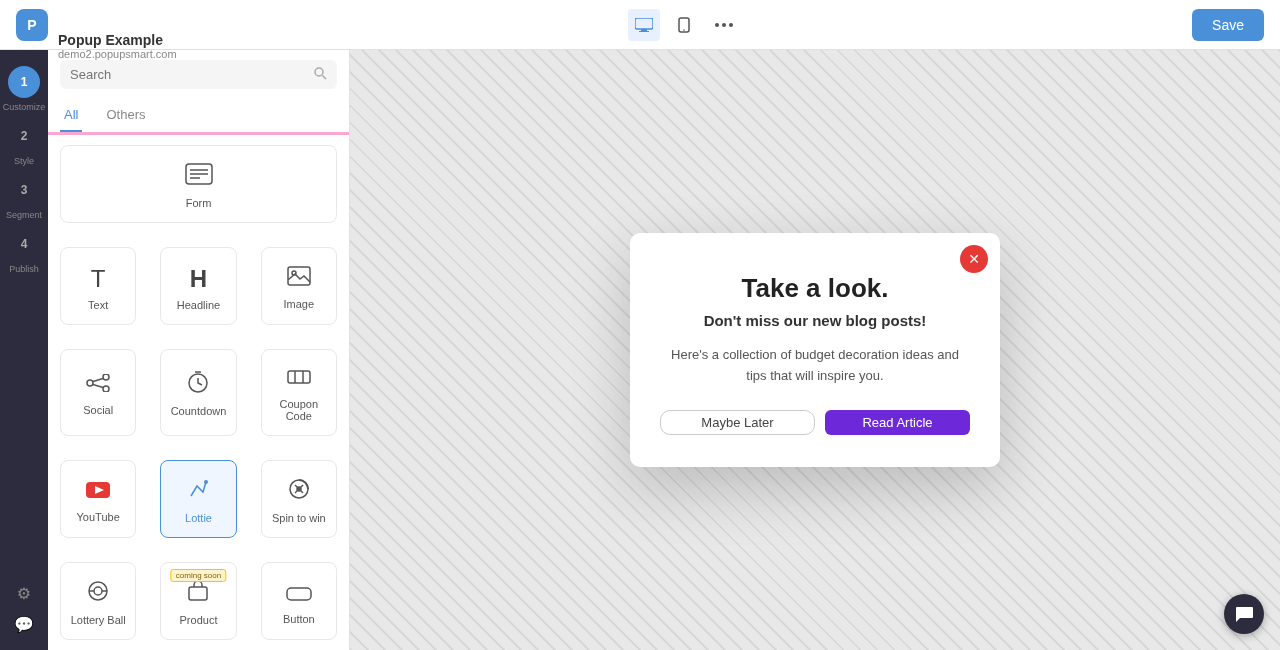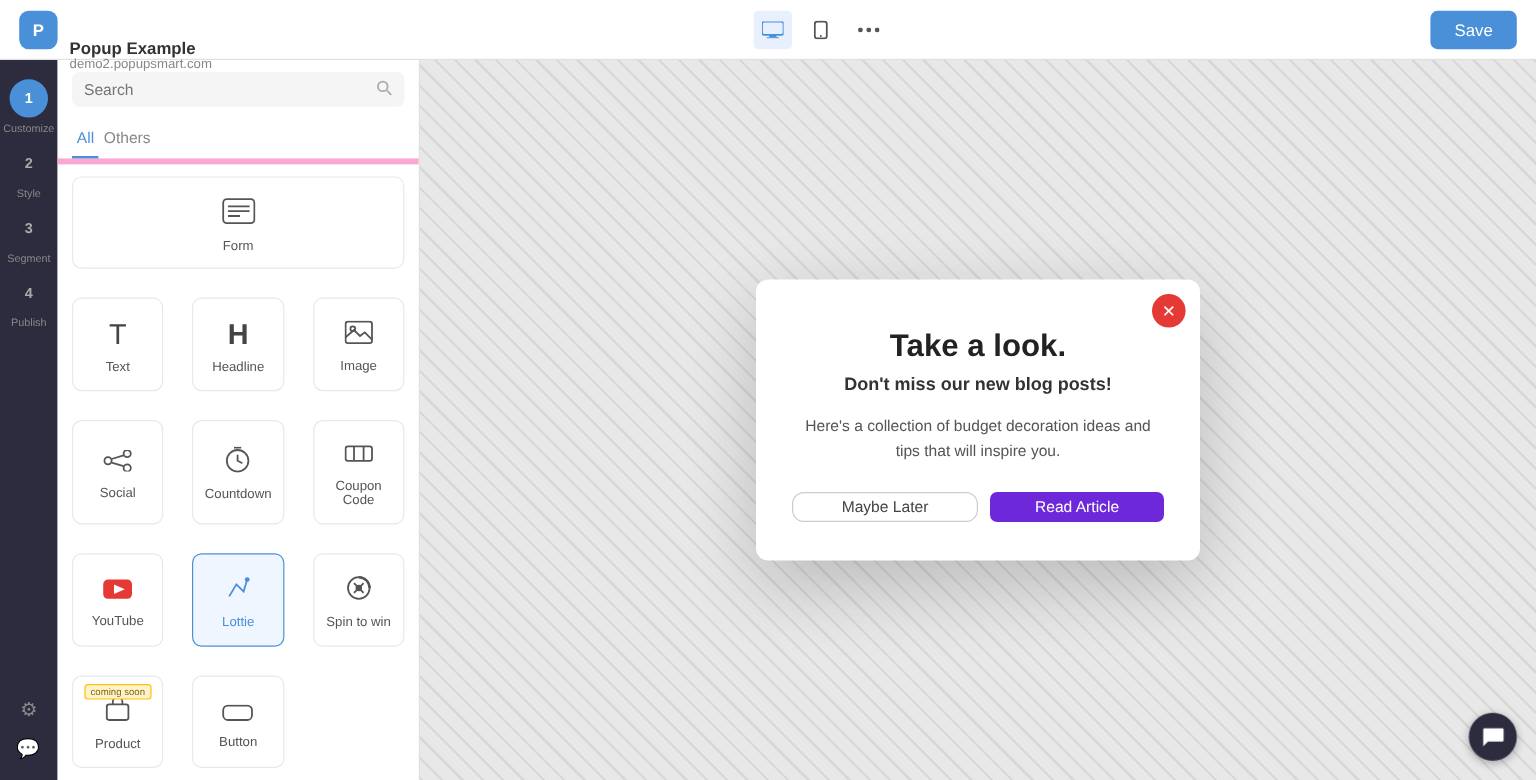--- a/index.html
+++ b/index.html
@@ -109,22 +109,22 @@
     }
     .search-input {
       border: none; background: none; outline: none;
       font-size: 13px; color: #333; flex: 1;
     }
     .search-icon { color: #aaa; font-size: 14px; }
 
     .tabs-row {
       display: flex;
       padding: 0 12px;
-      border-bottom: 5px solid #f9a8d4;
-      gap: 0;
+      border-bottom: 3px solid #f9a8d4;
+      gap: 20px;
     }
     .tab-item {
       padding: 8px 4px;
       font-size: 13px;
       cursor: pointer;
       color: #888;
       border-bottom: 2px solid transparent;
     }
     .tab-item.active { color: #4a90d9; border-bottom: 2px solid #4a90d9; font-weight: 500; }
 
@@ -436,20 +436,31 @@
               <circle cx="11" cy="11" r="9"></circle>
               <path d="M11 2 A9 9 0 0 1 20 11" stroke="#555" stroke-width="2"></path>
               <circle cx="11" cy="11" r="2" fill="#555"></circle>
               <line x1="7" y1="7" x2="15" y2="15"></line>
               <line x1="15" y1="7" x2="7" y2="15"></line>
             </svg>
         </span>
         <span class="element-label">Spin to win</span>
       </div>
 
+      <div class="element-card">
+        <span class="element-icon">
+          <svg width="22" height="22" viewBox="0 0 22 22" fill="none" stroke="#555" stroke-width="1.5">
+              <circle cx="11" cy="11" r="9"></circle>
+              <circle cx="11" cy="11" r="4"></circle>
+              <line x1="2" y1="11" x2="7" y2="11"></line>
+              <line x1="15" y1="11" x2="20" y2="11"></line>
+            </svg>
+        </span>
+        <span class="element-label">Lottery Ball</span>
+      </div>
 
       <div class="element-card" style="position:relative">
         <span class="coming-soon-badge">coming soon</span>
         <span class="element-icon">
           <svg width="22" height="22" viewBox="0 0 22 22" fill="none" stroke="#555" stroke-width="1.5">
               <rect x="2" y="7" width="18" height="13" rx="2"></rect>
               <path d="M7 7 V5 a4 4 0 0 1 8 0 V7"></path>
             </svg>
         </span>
         <span class="element-label">Product</span>

